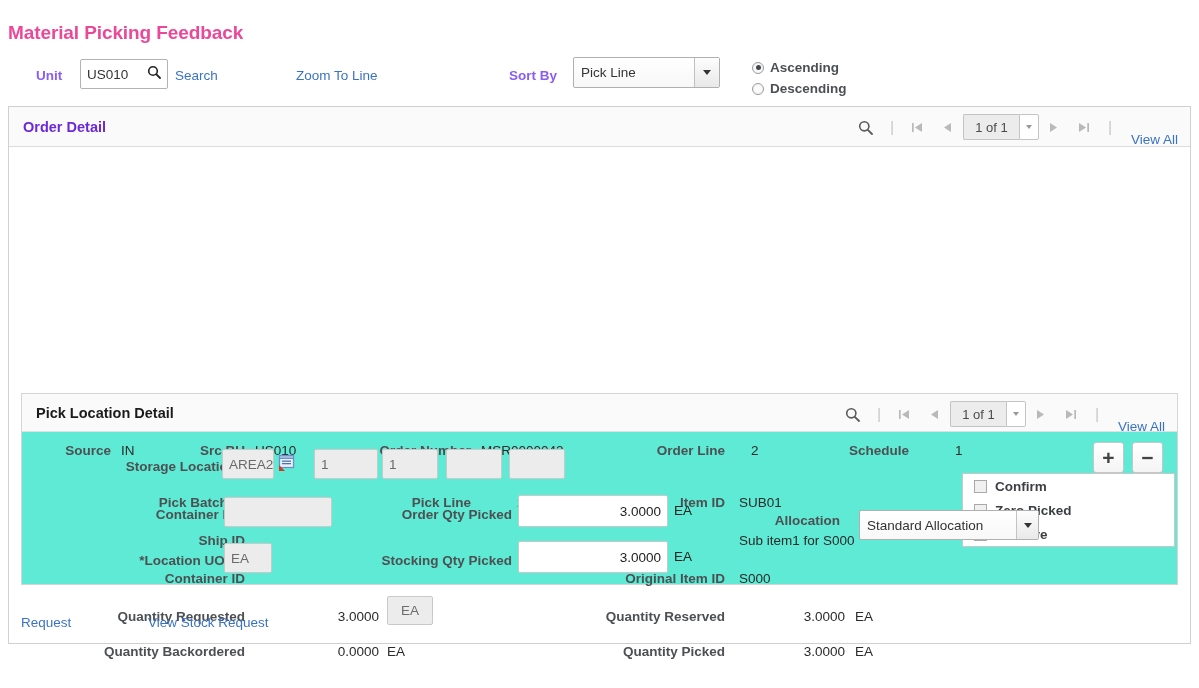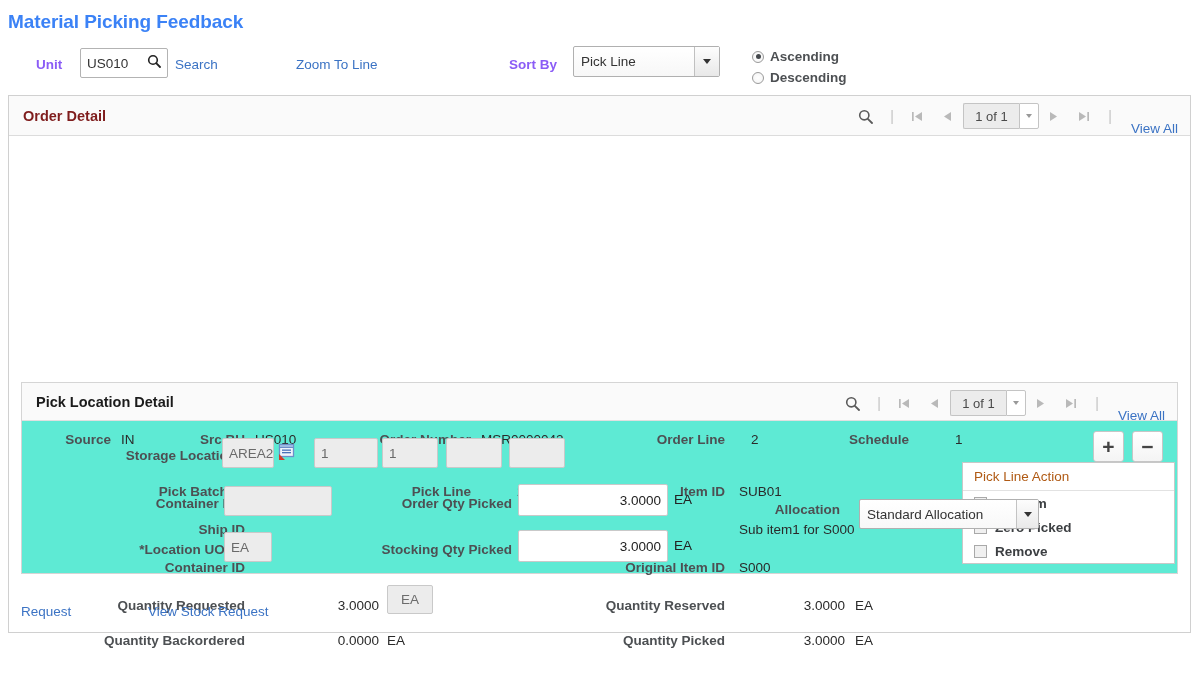--- a/index.html
+++ b/index.html
@@ -9,22 +9,22 @@
     background: #ffffff;
     font-family: "Liberation Sans", sans-serif;
     color: #333333;
     overflow: hidden;
   }
 
   
   .page-title {
     font-size: 19px;
     font-weight: bold;
-    color: #3b82f6;
-    padding: 11px 0 0 8px;
+    color: #ec4899;
+    padding: 22px 0 0 8px;
     letter-spacing: -0.1px;
   }
 
   
   .toolbar {
     position: relative;
     height: 48px;
     margin-top: 10px;
   }
   .lbl-bold {
@@ -108,21 +108,21 @@
     background: #ffffff;
   }
   .panel-head {
     height: 40px;
     background: #fafafa;
     border-bottom: 1px solid #dcdcdc;
     display: flex; align-items: center;
     position: relative;
   }
   .panel-title {
-    font-size: 14.5px; font-weight: bold; color: #7f1d1d;
+    font-size: 14.5px; font-weight: bold; color: #6d28d9;
     padding-left: 14px;
   }
   .pager {
     position: absolute; right: 12px; top: 0; height: 40px;
     display: flex; align-items: center; gap: 0;
     color: #8a8a8a; font-size: 13px;
   }
   .pager .slot { display:flex; align-items:center; justify-content:center; }
   .pg-mag { width: 30px; }
   .pg-sep { width: 22px; color: #c2c2c2; font-size: 14px; }
@@ -414,21 +414,20 @@
 
     <span class="frow flabel" style="left:66px; top:251px; width:170px;">Quantity Backordered</span>
     <span class="frow fvalue" style="left:250px; top:251px; width:120px; text-align:right;">0.0000</span>
     <span class="frow fvalue" style="left:378px; top:251px;">EA</span>
 
     <span class="frow flabel" style="left:546px; top:251px; width:170px;">Quantity Picked</span>
     <span class="frow fvalue" style="left:716px; top:251px; width:120px; text-align:right;">3.0000</span>
     <span class="frow fvalue" style="left:846px; top:251px;">EA</span>
 
     <div class="pla-box">
-      <div class="pla-title">Pick Line Action</div>
       <div class="pla-item">
         <span class="cbx"></span>
         <span class="cbx-lbl">Confirm</span>
       </div>
       <div class="pla-item">
         <span class="cbx"></span>
         <span class="cbx-lbl">Zero Picked</span>
       </div>
       <div class="pla-item">
         <span class="cbx"></span>

